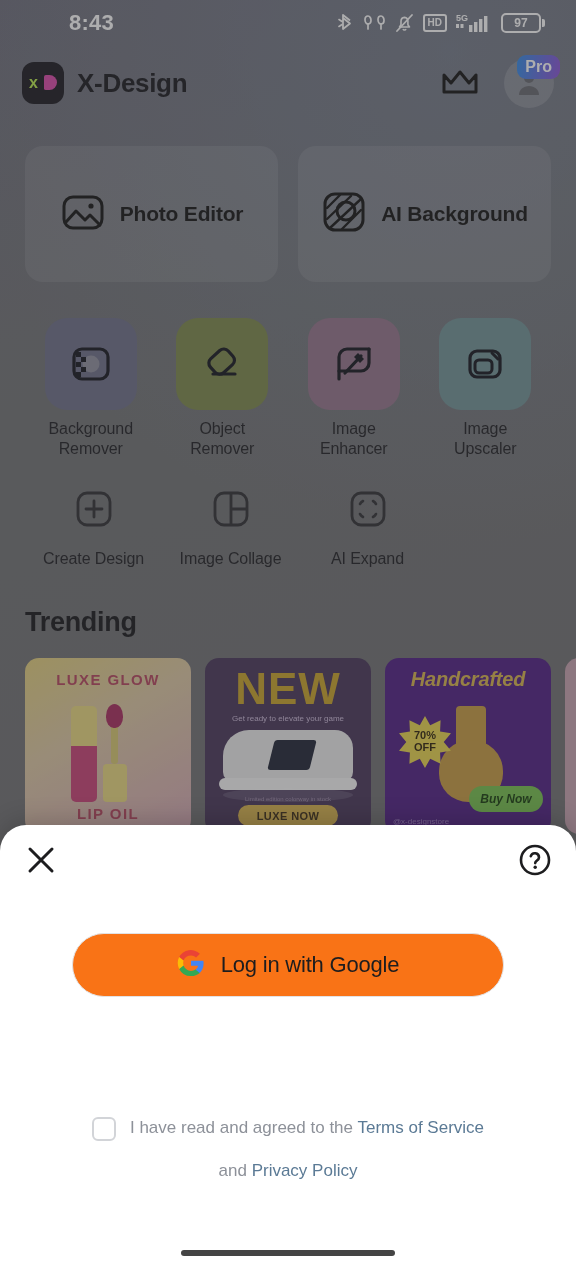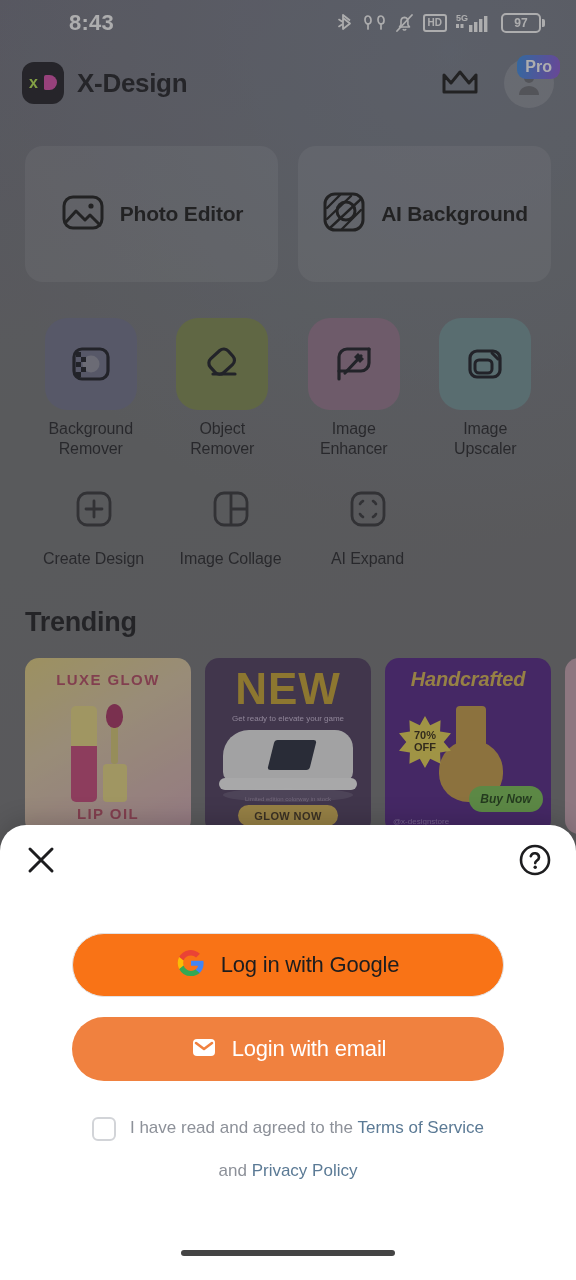--- a/index.html
+++ b/index.html
@@ -475,21 +475,21 @@
     </div>
 
     <div class="tcard c2">
       <div class="big-word">NEW</div>
       <div class="sub">Get ready to elevate your game</div>
       <div class="shoe"></div>
       <div class="shoe-swoosh"></div>
       <div class="shoe-sole"></div>
       <div class="shadow-ell"></div>
       <div class="fineprint">Limited edition colorway in stock</div>
-      <div class="shop-btn">GLOW NOW</div>
+      <div class="shop-btn">LUXE NOW</div>
     </div>
 
     <div class="tcard c3">
       <div class="hc-title">Handcrafted</div>
       <div class="vase-neck"></div>
       <div class="vase-body"></div>
       <div class="starburst">
         <span>70%</span>
         <span>OFF</span>
       </div>
@@ -524,29 +524,20 @@
       <svg width="28" height="28" viewBox="0 0 28 28">
         <path d="M26.6 14.3c0-.9-.08-1.8-.24-2.6H14v5h7.1a6.1 6.1 0 01-2.6 4v3.3h4.2c2.5-2.3 3.9-5.7 3.9-9.7z" fill="#4285F4"></path>
         <path d="M14 27c3.5 0 6.5-1.2 8.7-3.1l-4.2-3.3c-1.2.8-2.7 1.3-4.5 1.3-3.4 0-6.3-2.3-7.4-5.4H2.2v3.4A13 13 0 0014 27z" fill="#34A853"></path>
         <path d="M6.6 16.5a7.8 7.8 0 010-5v-3.4H2.2a13 13 0 000 11.8z" fill="#FBBC05"></path>
         <path d="M14 6.6c2 0 3.7.7 5.1 2l3.8-3.8A13 13 0 002.2 8.1l4.4 3.4C7.7 8.4 10.6 6.6 14 6.6z" fill="#EA4335"></path>
       </svg>
     </span>
     <span class="lbl">Log in with Google</span>
   </div>
 
-  <div class="btn-email">
-    <span>
-      <svg width="28" height="28" viewBox="0 0 28 28">
-          <rect x="3" y="6" width="22" height="17" rx="4" fill="#fff"></rect>
-          <path d="M6 10l8 6 8-6" fill="none" stroke="#f0813f" stroke-width="2.6" stroke-linecap="round" stroke-linejoin="round"></path>
-        </svg>
-    </span>
-    <span class="lbl">Login with email</span>
-  </div>
 
   <div class="terms">
     <div class="terms-line1">
       <div class="checkbox"></div>
       <div class="terms-text">
         <span>I have read and agreed to the </span><span class="terms-link">Terms of Service</span>
       </div>
     </div>
     <div class="terms-line2">
       <span>and </span><span class="terms-link">Privacy Policy</span>

